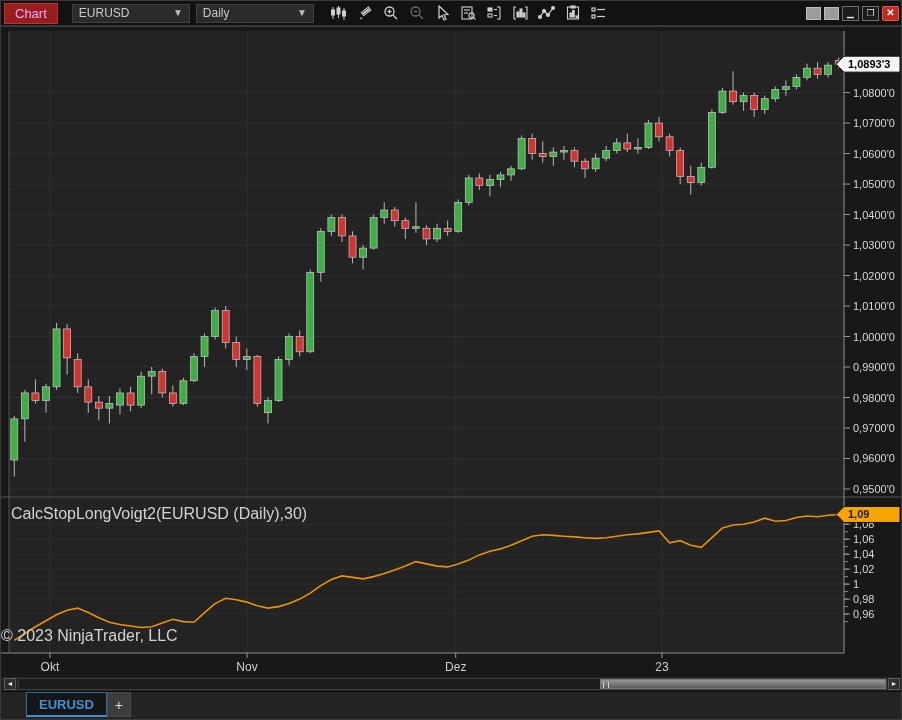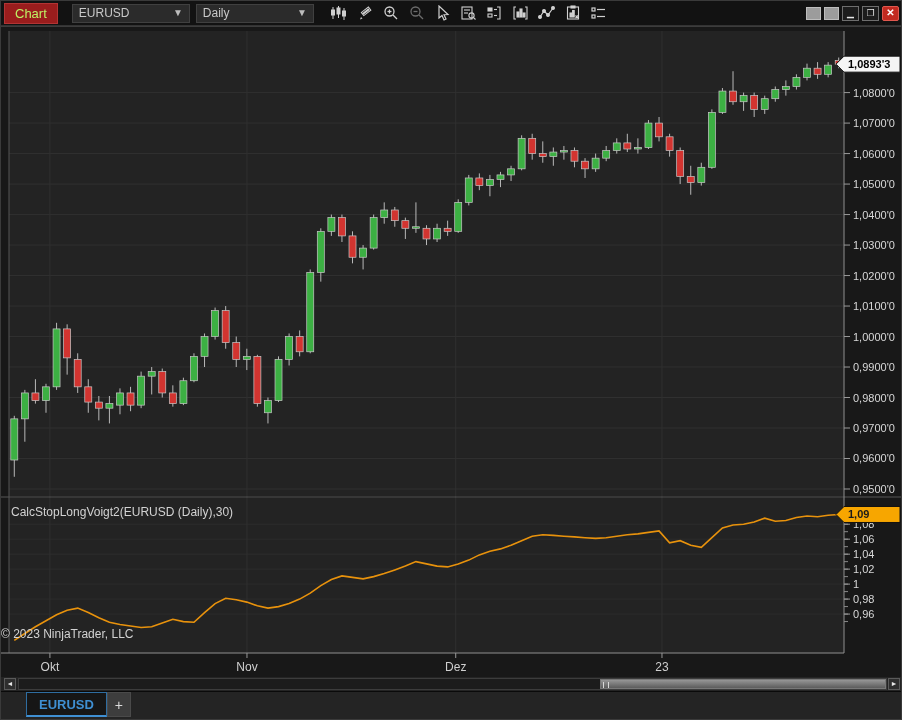--- a/index.html
+++ b/index.html
@@ -1,37 +1,37 @@
 <!DOCTYPE html>
 <html><head>
 <meta charset="utf-8">
 <style>
   html,body{margin:0;padding:0;background:#000;}
   *{box-sizing:border-box;font-family:"Liberation Sans",sans-serif;}
   .window{position:relative;width:902px;height:720px;background:#181818;border:1px solid #3a3a3a;overflow:hidden;}
 
   
   .toolbar{position:absolute;top:0;left:0;width:902px;height:25px;background:#121212;border-bottom:1px solid #333;display:flex;align-items:center;padding-left:3px;}
-  .chart-tab{height:21px;padding:0 10px;background:#9a1d1d;border:1px solid #b23434;color:#bef264;font-size:13px;display:flex;align-items:center;margin-right:14px;}
+  .chart-tab{height:21px;padding:0 10px;background:#9a1d1d;border:1px solid #b23434;color:#f0abfc;font-size:13px;display:flex;align-items:center;margin-right:14px;}
   .dropdown{width:118px;height:19px;background:#2b2b2b;border:1px solid #404040;color:#c9c9c9;font-size:12px;display:flex;align-items:center;padding:0 6px;margin-right:6px;}
   .dropdown .dd-label{flex:1;}
   .dd-chev{color:#bdbdbd;font-size:10px;line-height:1;}
   .iconbar{display:flex;align-items:center;margin-left:6px;}
   .icon-btn{width:26px;height:22px;display:flex;align-items:center;justify-content:center;background:transparent;border:none;padding:0;cursor:default;}
   .icon-btn svg{display:block;}
   .win-controls{margin-left:auto;display:flex;align-items:center;gap:3px;padding-right:4px;}
   .win-sq{width:15px;height:13px;background:#9c9c9c;border:1px solid #bdbdbd;}
   .win-btn{width:17px;height:15px;background:#1c1c1c;border:1px solid #6e6e6e;display:flex;align-items:center;justify-content:center;color:#e8e8e8;font-size:9px;line-height:1;padding:0;}
   .win-close{width:17px;height:15px;background:#c22a20;border:1px solid #e0584f;display:flex;align-items:center;justify-content:center;color:#fff;font-size:10px;font-weight:bold;line-height:1;padding:0;border-radius:2px;}
 
   
   .chart-region{position:absolute;top:25px;left:0;width:902px;height:651px;background:#181818;}
   #chart{position:absolute;top:0;left:0;}
   #chart text{font-family:"Liberation Sans",sans-serif;}
-  .overlay-label{position:absolute;color:#d2d2d2;font-size:12px;pointer-events:none;white-space:nowrap;}
+  .overlay-label{position:absolute;color:#d2d2d2;font-size:16px;pointer-events:none;white-space:nowrap;}
 
   
   .scroll-row{position:absolute;top:676px;left:0;width:902px;height:14px;background:#242424;}
   .scroll-arrow{position:absolute;top:1px;width:12px;height:12px;background:#2e2e2e;border:1px solid #5a5a5a;color:#e8e8e8;font-size:7px;line-height:10px;text-align:center;padding:0;}
   .scroll-track{position:absolute;top:1px;left:17px;width:869px;height:12px;background:#1c1c1c;border:1px solid #3c3c3c;}
   .scroll-thumb{position:absolute;top:0;left:581px;width:286px;height:10px;background:linear-gradient(#969696,#5c5c5c);border:1px solid #787878;}
   .thumb-grip{position:absolute;left:2px;top:2px;width:6px;height:6px;border-left:1px solid #d8d8d8;border-right:1px solid #d8d8d8;}
 
   
   .tabbar{position:absolute;top:690px;left:0;width:902px;height:30px;background:#242424;border-top:1px solid #0a0a0a;display:flex;align-items:flex-start;padding-left:25px;}

